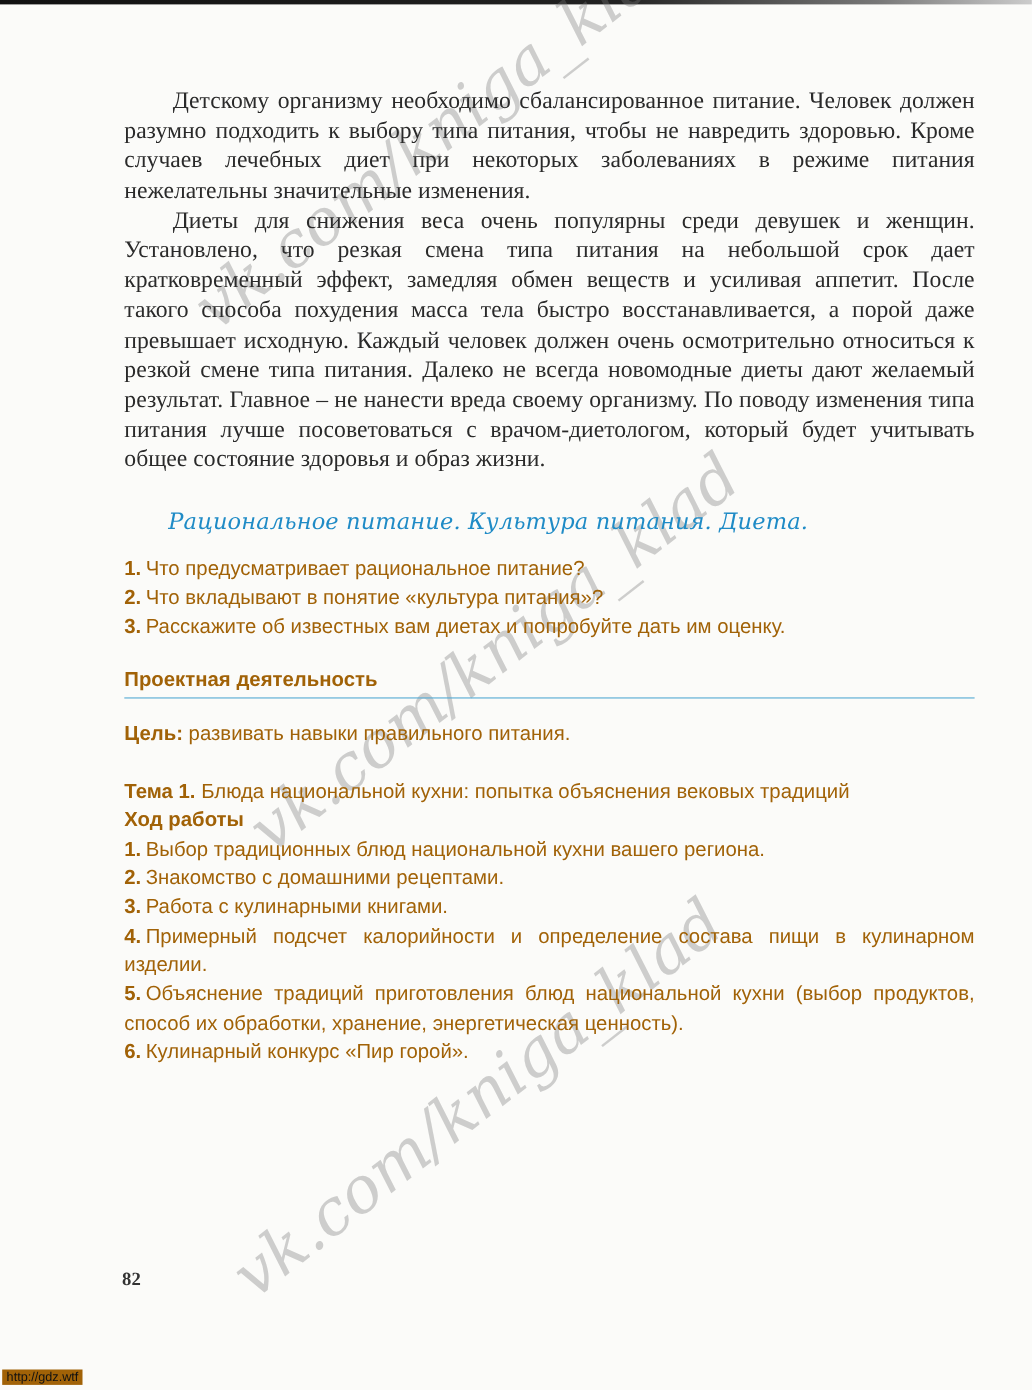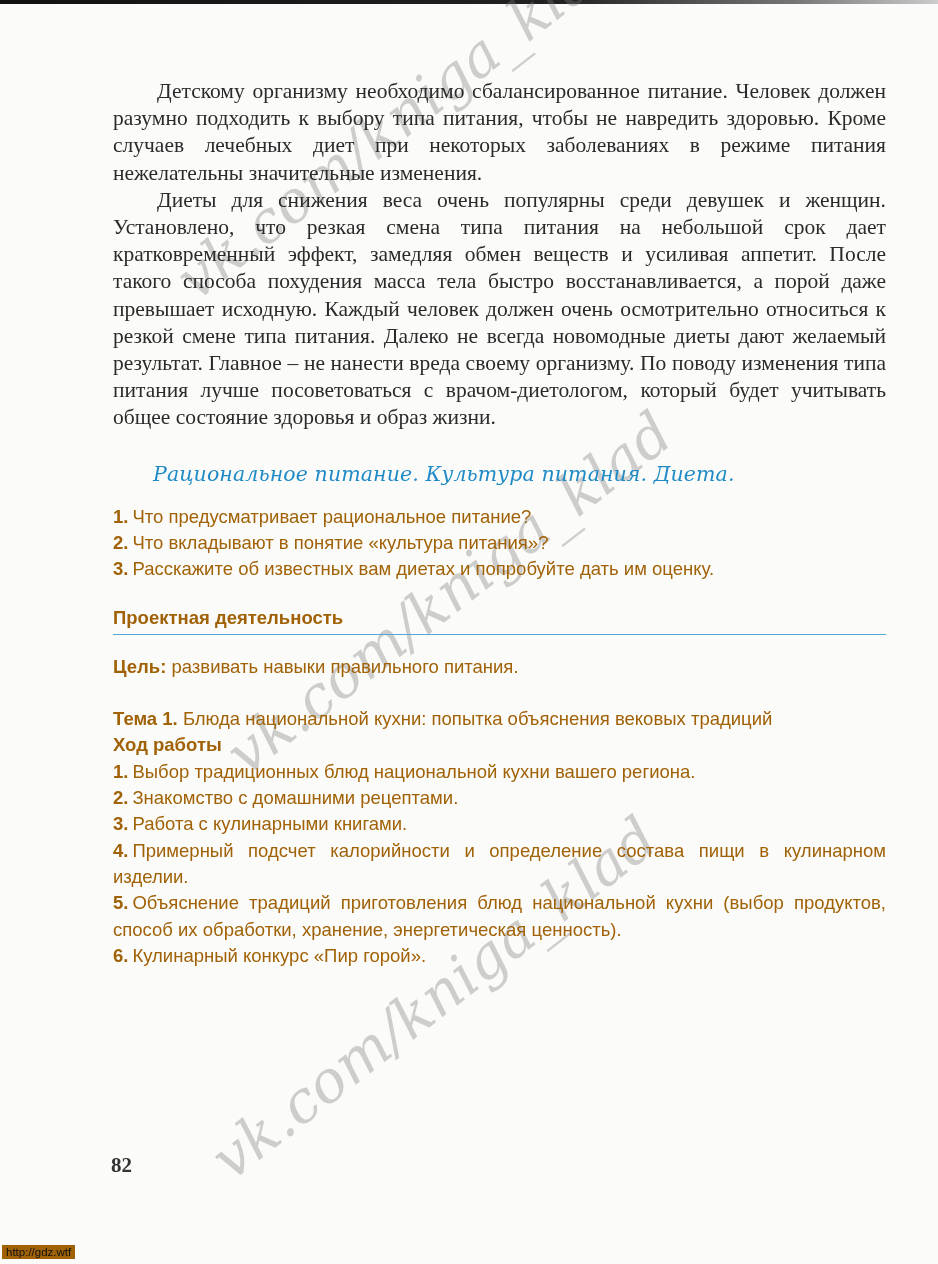--- a/index.html
+++ b/index.html
@@ -38,21 +38,21 @@
       margin-top: 22px; font-weight: bold; padding-bottom: 3px;
       border-bottom: 1.5px solid #53a9d3; width: 773px;
     }
     .goal { margin-top: 19px; }
     .topic { margin-top: 26px; }
     .bold { font-weight: bold; }
     .justify { text-align: justify; }
     .page-number {
       position: absolute; left: 111px; top: 1153px;
       font-family: "Liberation Serif", "DejaVu Serif", serif;
-      font-weight: bold; font-size: 21px; color: #333;
+      font-weight: bold; font-size: 17px; color: #333;
     }
     .site-label {
       position: absolute; left: 2px; top: 1245px;
       background: #a16207; color: #111; padding: 1px 4px;
       font-family: "Liberation Sans", "DejaVu Sans", sans-serif; font-size: 11.5px;
     }
     .watermark {
       position: absolute; color: rgba(120,120,120,0.35);
       font-family: "DejaVu Serif", "Liberation Serif", serif; font-style: italic;
       font-size: 58px; white-space: nowrap; transform-origin: left bottom;

